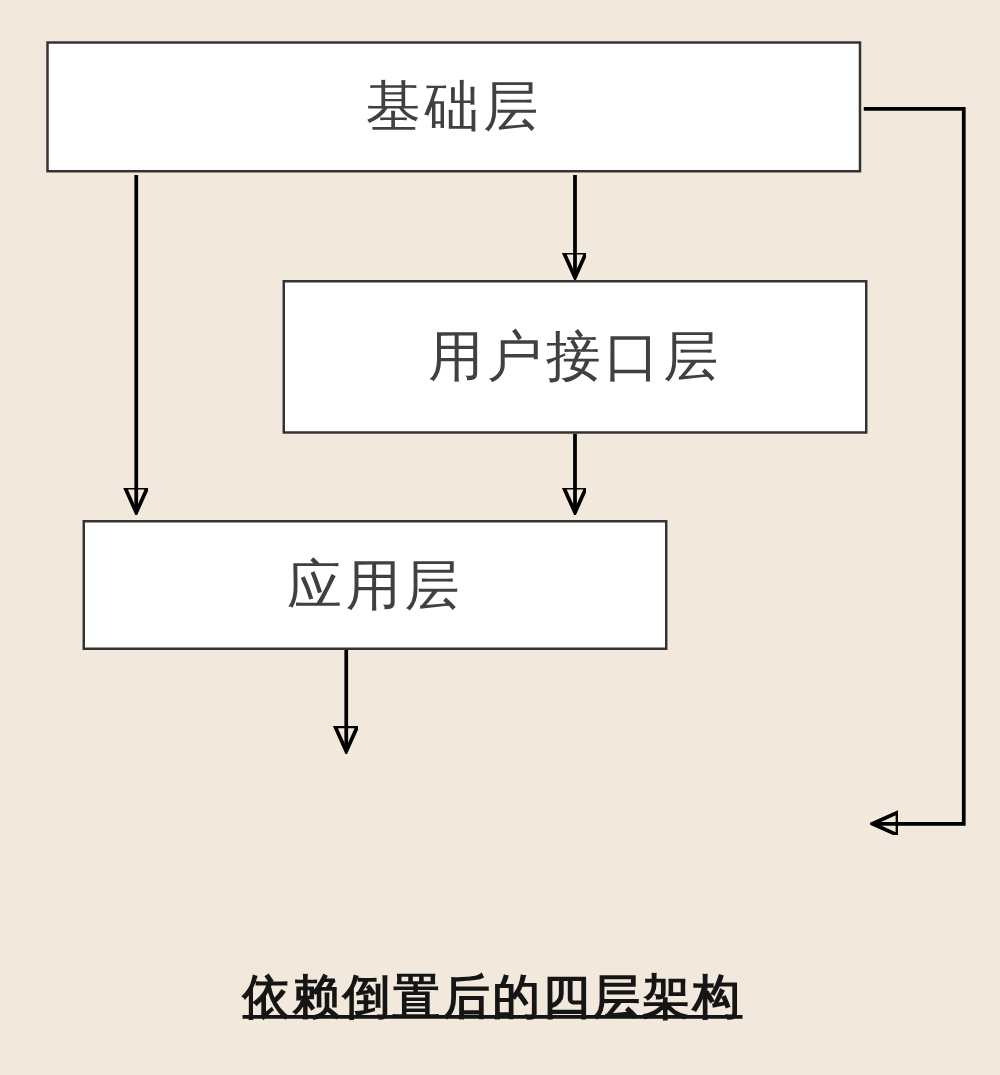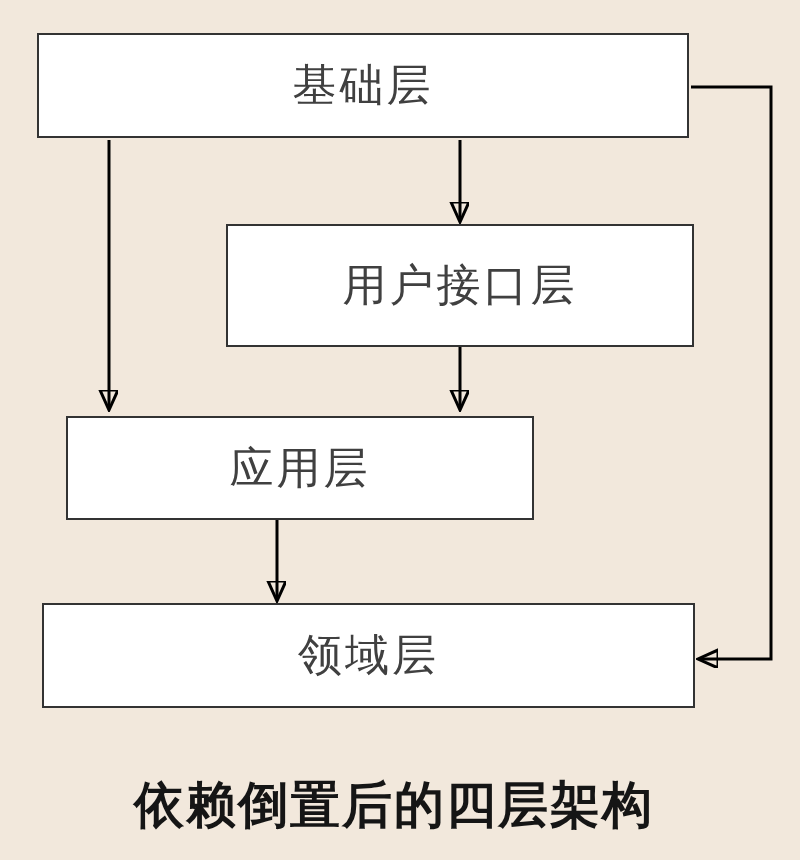--- a/index.html
+++ b/index.html
@@ -42,24 +42,25 @@
   .node-infrastructure { left: 37px;  top: 33px;  width: 652px; height: 105px; }
   .node-ui             { left: 226px; top: 224px; width: 468px; height: 123px; }
   .node-application    { left: 42px;  top: 416px; width: 468px; height: 104px; margin-left: 24px; }
   .node-domain         { left: 42px;  top: 603px; width: 653px; height: 105px; }
   .caption {
     position: absolute;
     left: 0;
     top: 772px;
     width: 788px;
     text-align: center;
-    font-size: 50px;
+    font-size: 38px;
     font-weight: 700;
     color: #151515;
     letter-spacing: 2px;
+    text-decoration: underline;
   }
 </style>
 </head>
 <body>
 
 <div class="canvas">
 
   <svg class="connectors" viewBox="0 0 800 860" xmlns="http://www.w3.org/2000/svg">
     <defs>
       <marker id="arrowhead" markerUnits="userSpaceOnUse" markerWidth="22" markerHeight="20" refX="19" refY="9" orient="auto">
@@ -78,19 +79,16 @@
   </div>
 
   <div class="node node-ui">
     <span class="node-label">用户接口层</span>
   </div>
 
   <div class="node node-application">
     <span class="node-label">应用层</span>
   </div>
 
-  <div class="node node-domain">
-    <span class="node-label">领域层</span>
-  </div>
 
   <div class="caption">依赖倒置后的四层架构</div>
 
 </div>
 
 </body></html>

